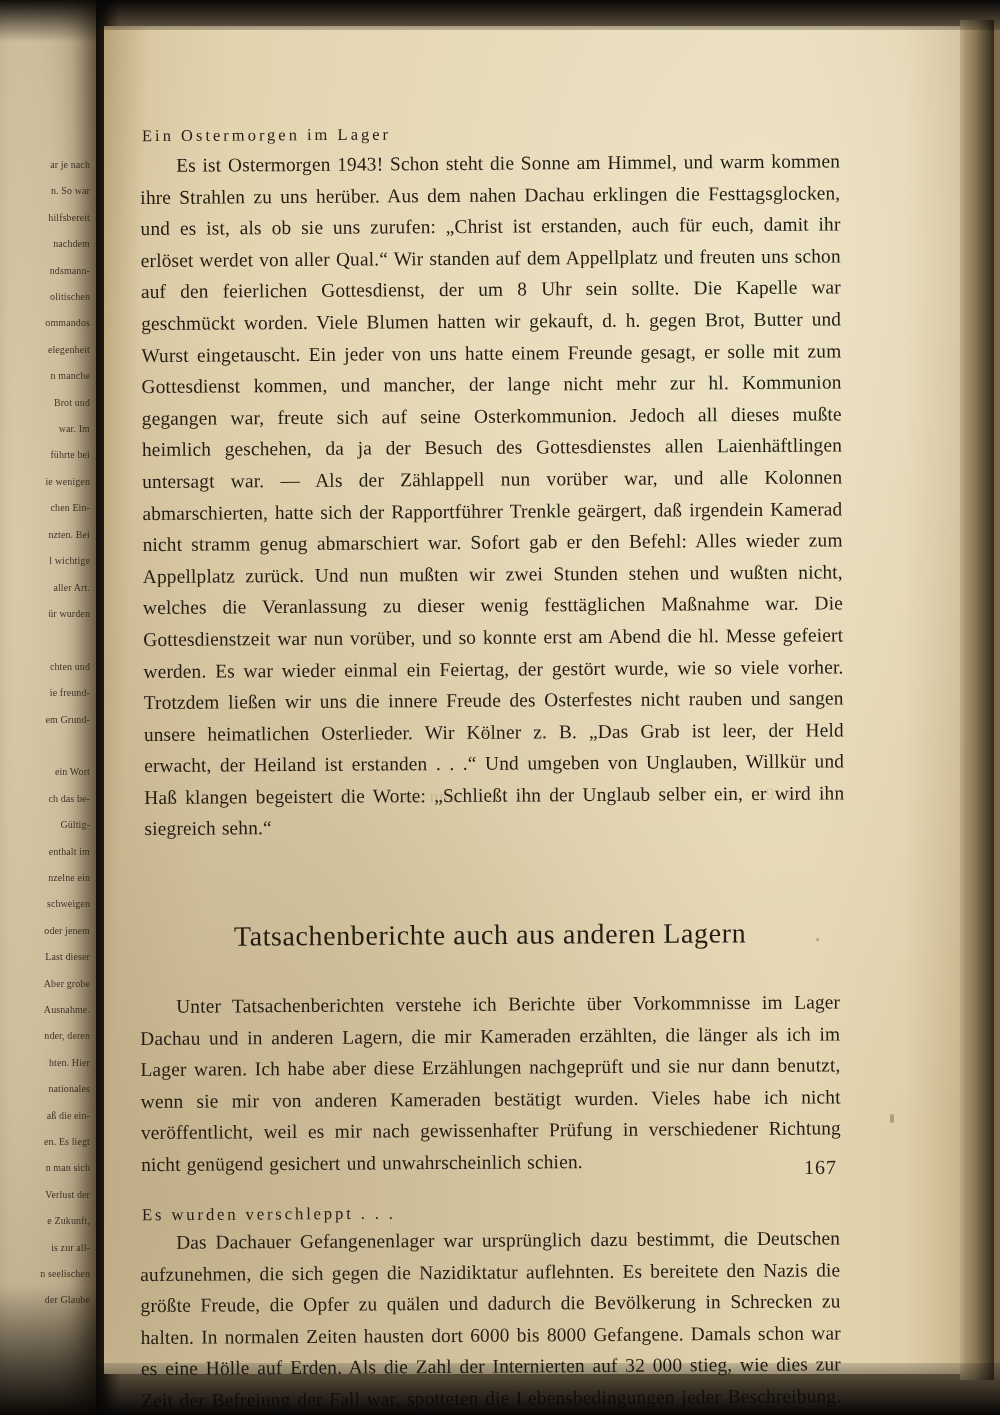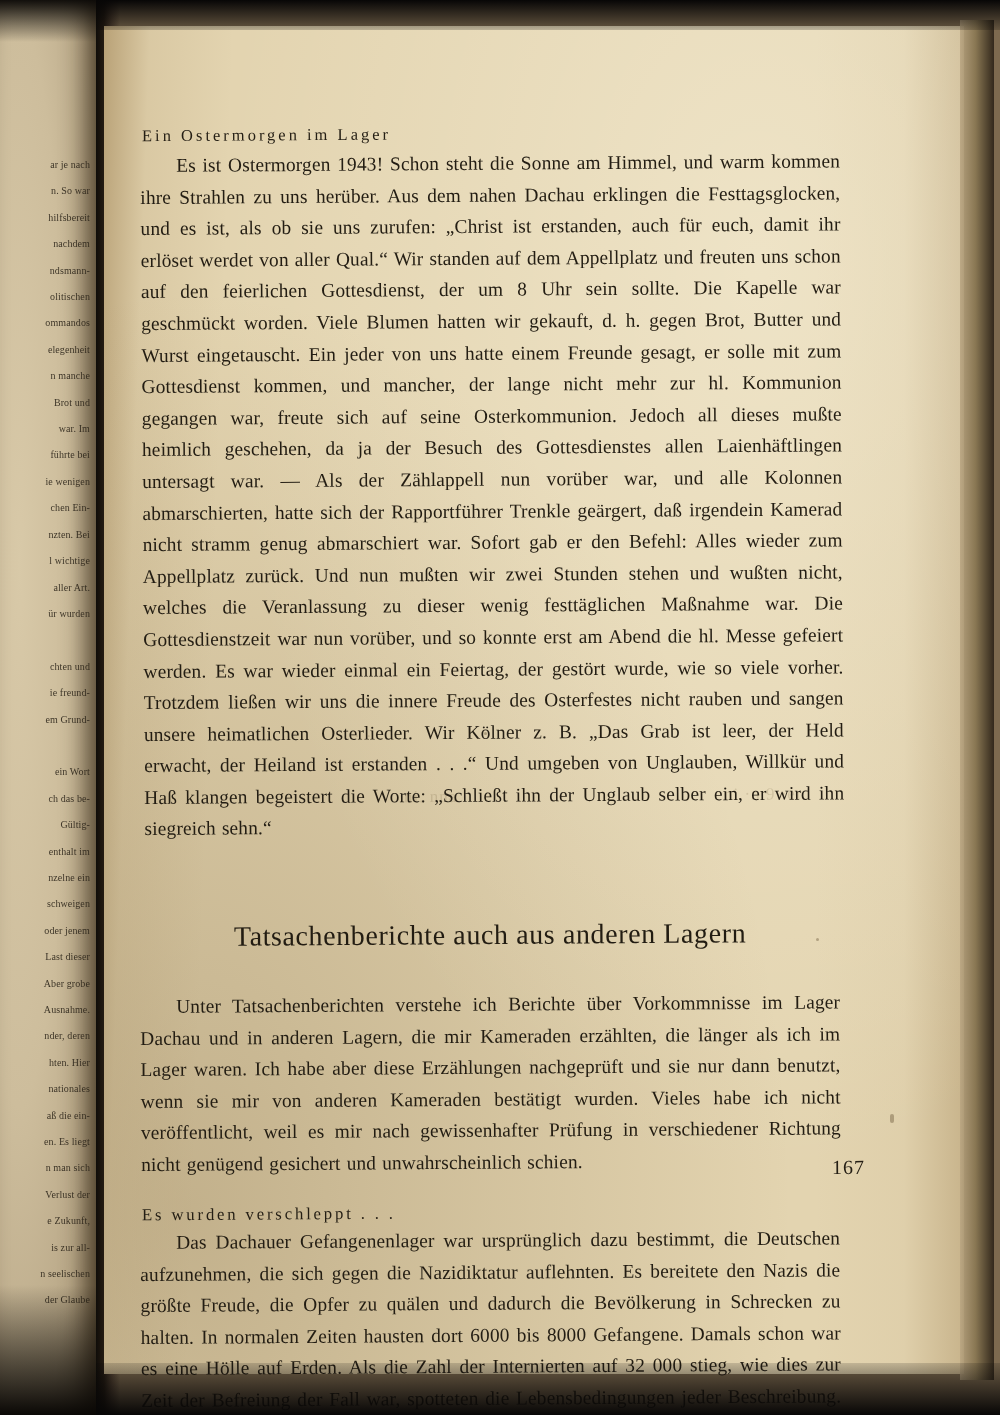--- a/index.html
+++ b/index.html
@@ -159,21 +159,20 @@
   }
 
   .folio {
     position: absolute;
     left: 700px;
     top: 1130px;
     font-size: 20px;
     color: #241e14;
     letter-spacing: 1px;
     transform: rotate(-0.3deg);
-    margin-left: 28px;
   }
 
   
   .bleed {
     position: absolute;
     color: rgba(90,70,40,0.16);
     font-size: 17px;
     letter-spacing: 1px;
     transform: rotate(-0.5deg);
     pointer-events: none;

